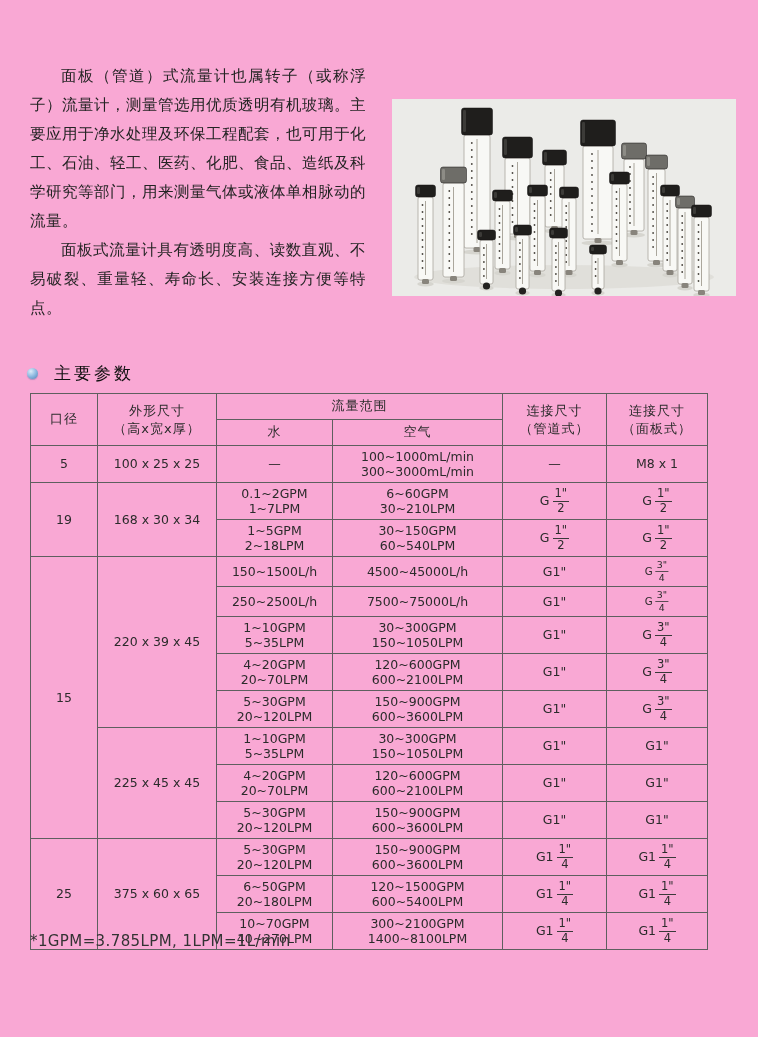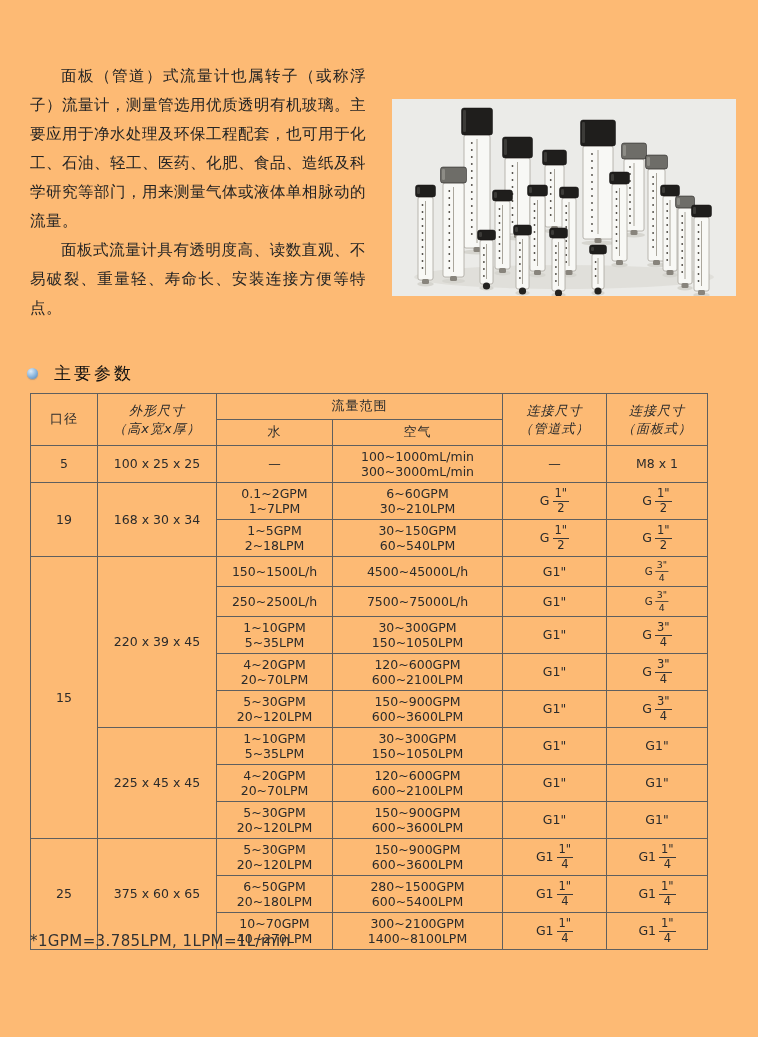--- a/index.html
+++ b/index.html
@@ -1,17 +1,17 @@
 <!DOCTYPE html>
 <html><head>
 <meta charset="utf-8">
 <style>
   html,body{margin:0;padding:0;background:#ffffff;}
   .page{
-    position:relative;width:758px;height:1037px;background:#fdba74;overflow:hidden;
+    position:relative;width:758px;height:1037px;background:#f9a8d4;overflow:hidden;
     font-family:"DejaVu Sans",sans-serif;color:#262626;
   }
   
   .intro{position:absolute;left:30px;top:62px;width:336px;}
   .intro p{
     margin:0;text-indent:2em;text-align:justify;
     font-size:15.5px;line-height:29px;letter-spacing:.5px;color:#242424;
   }
   
   .photo{position:absolute;left:392px;top:99px;width:344px;height:197px;background:#ebebe8;}
@@ -28,21 +28,21 @@
   table.params{
     position:absolute;left:30px;top:393px;width:677px;
     border-collapse:collapse;table-layout:fixed;
     font-size:12.5px;color:#2b2b2b;
   }
   table.params th,table.params td{
     border:1px solid #5f5f5f;text-align:center;vertical-align:middle;
     padding:1px 2px;font-weight:normal;line-height:1.25;
   }
   table.params thead th{height:23px;font-size:13px;letter-spacing:1px;}
-  table.params thead th div{line-height:1.35;font-style:italic;}
+  table.params thead th div{line-height:1.35;}
   tr.row-tall td{height:34px;}
   tr.row-short td{height:23px;margin-left:39px;}
   td.cell-2line div{line-height:15px;}
   
   .gval{display:inline-flex;align-items:center;justify-content:center;gap:3px;}
   .gval .pre{font-size:12.5px;}
   .frac{display:inline-flex;flex-direction:column;align-items:center;line-height:1;font-size:11.5px;}
   .frac .num{border-bottom:1px solid #3a3a3a;padding:0 2px 1.5px;}
   .frac .den{padding-top:1.5px;}
   .gval.small{transform:scale(.82);}
@@ -640,21 +640,21 @@
                 <span class="den">4</span>
               </span>
             </span></td>
         </tr>
         <tr class="row-tall">
           <td class="cell-2line">
             <div>6~50GPM</div>
             <div>20~180LPM</div>
           </td>
           <td class="cell-2line">
-            <div>280~1500GPM</div>
+            <div>120~1500GPM</div>
             <div>600~5400LPM</div>
           </td>
           <td><span class="gval">
               <span class="pre">G1</span>
               <span class="frac">
                 <span class="num">1"</span>
                 <span class="den">4</span>
               </span>
             </span></td>
           <td><span class="gval">

